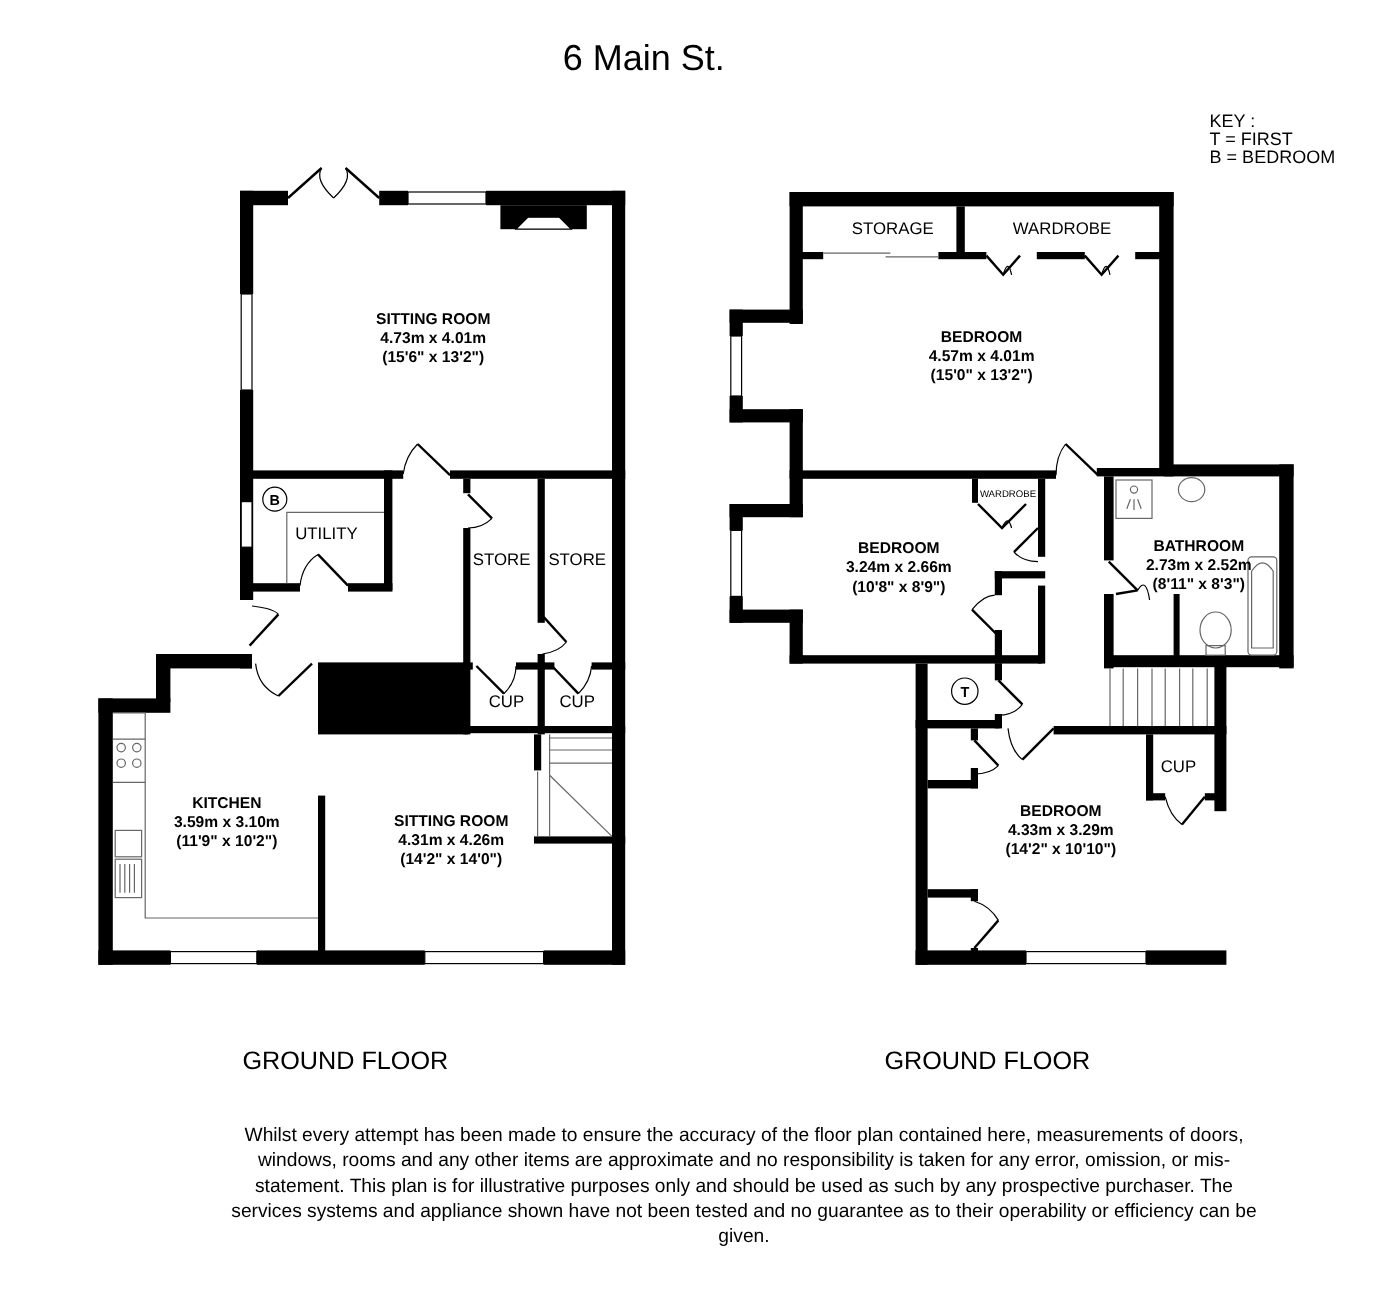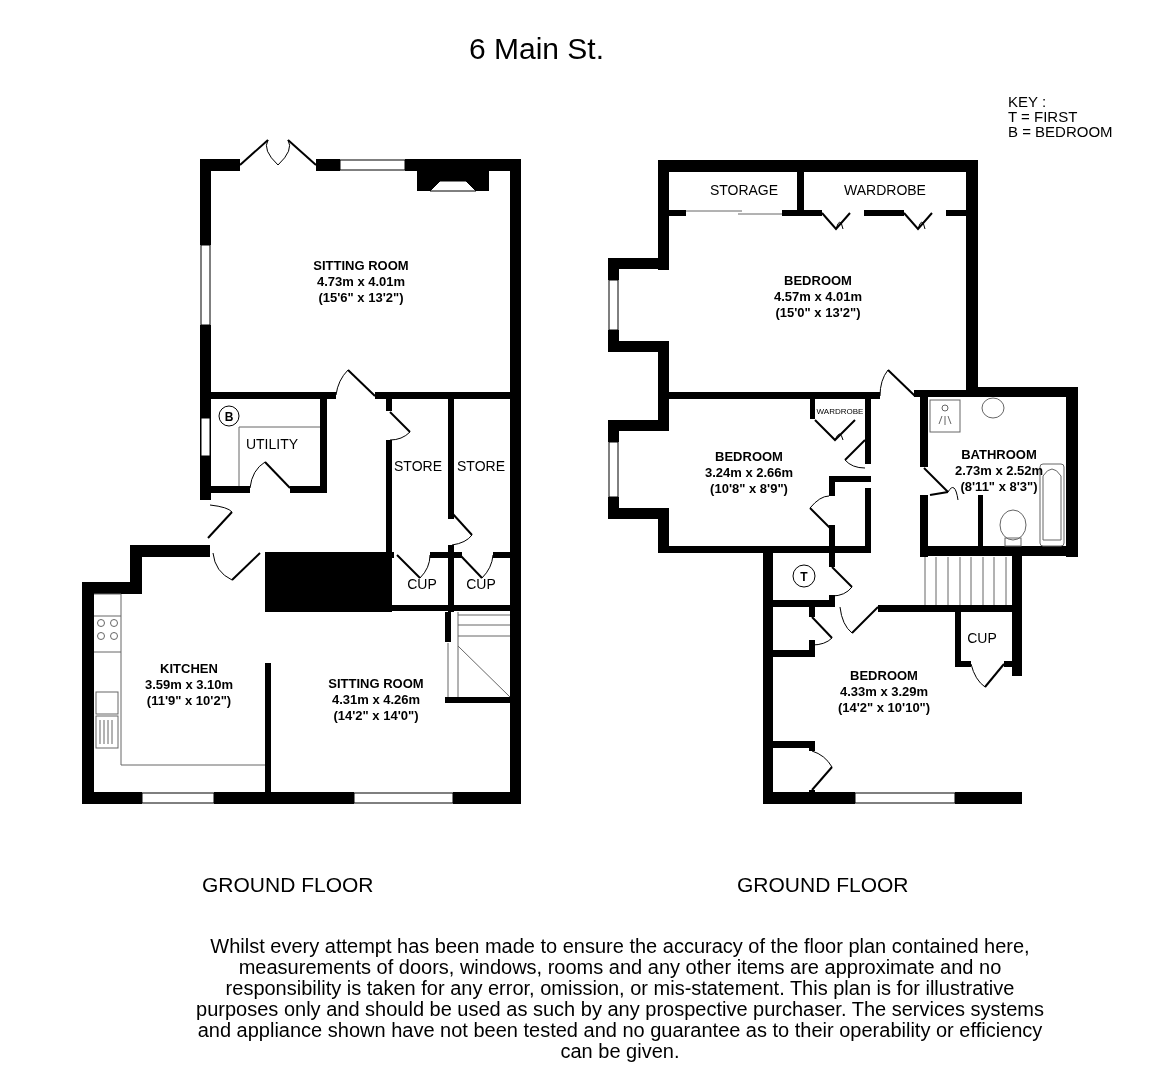--- a/index.html
+++ b/index.html
@@ -1,20 +1,20 @@
 <!DOCTYPE html>
 <html><head>
 <meta charset="utf-8">
 <style>
   html, body { margin:0; padding:0; background:#ffffff; }
   body { width:1161px; height:1080px; position:relative; overflow:hidden; font-family:"Liberation Sans", sans-serif; color:#000; }
   .title { position:absolute; left:0; width:1073px; top:32px; text-align:center; font-size:30px; }
   .key { position:absolute; left:1008px; top:94px; font-size:15px; font-weight:normal; line-height:15px; }
   .floor-label { position:absolute; top:873px; font-size:21px; text-align:left; width:300px; }
-  .disclaimer { position:absolute; left:190px; width:860px; top:936px; text-align:center; font-size:20px; line-height:21px; }
+  .disclaimer { position:absolute; left:190px; width:860px; top:936px; text-align:center; font-size:16px; line-height:21px; }
   svg { position:absolute; left:0; top:0; }
   .room-name { font-weight:bold; font-size:13px; }
   .room-dim { font-weight:bold; font-size:13px; }
   .lbl { font-size:14px; }
 </style>
 </head>
 <body>
 
 <div class="title">6 Main St.</div>
 

